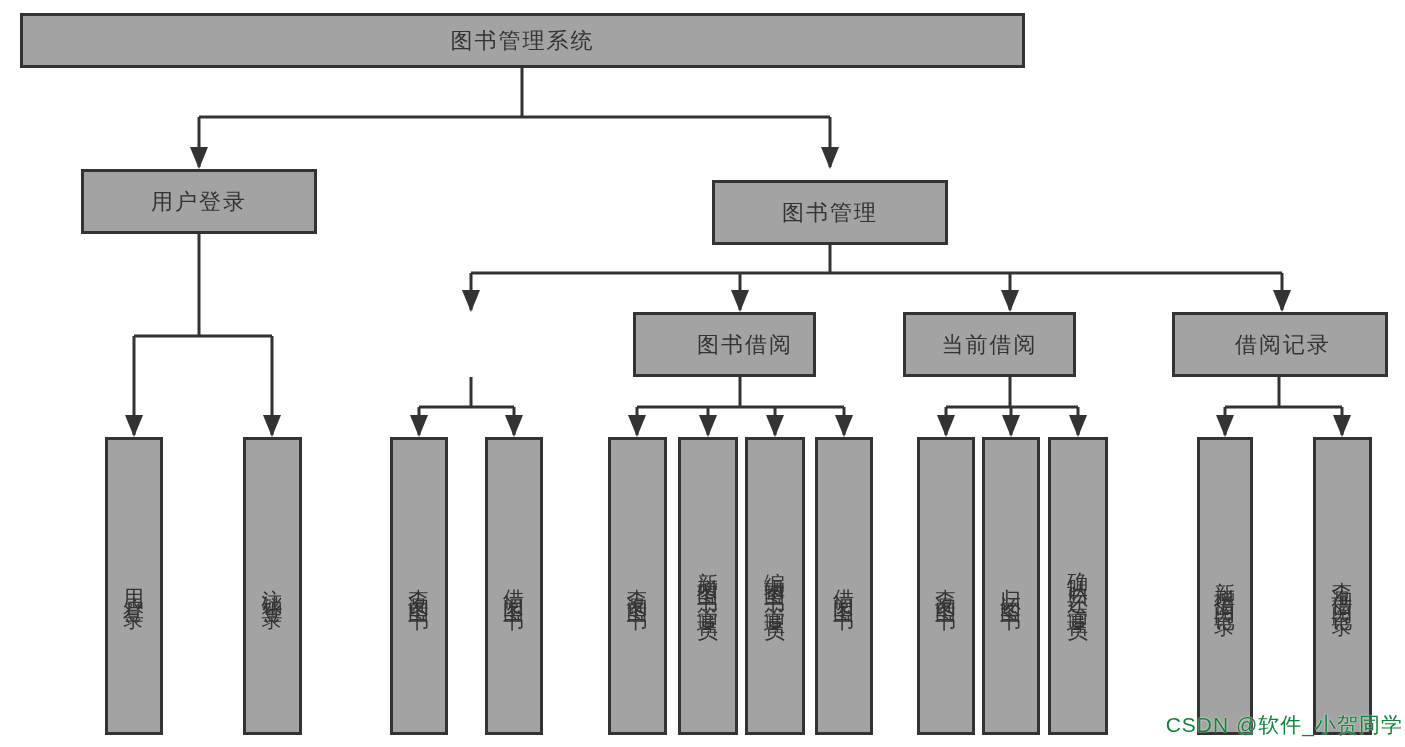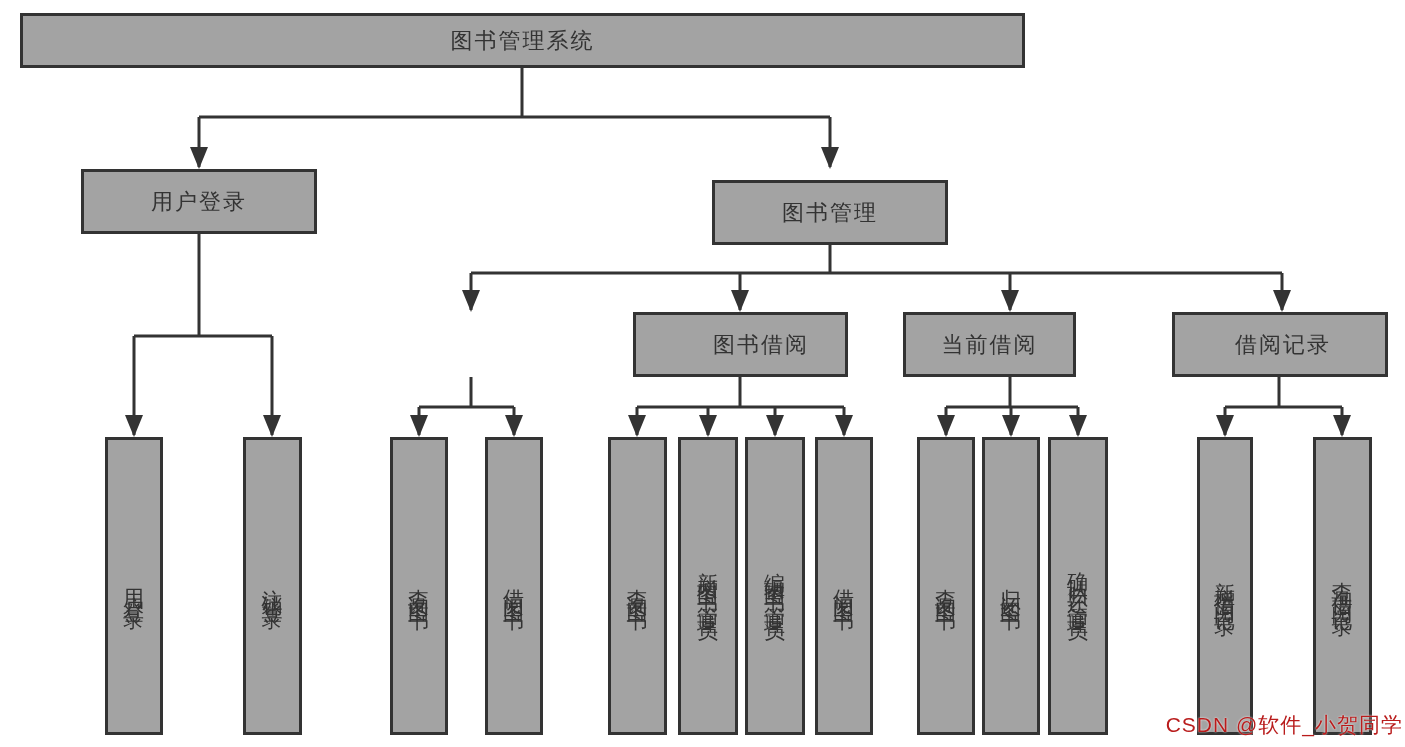--- a/index.html
+++ b/index.html
@@ -39,21 +39,21 @@
     letter-spacing: 7px;
     line-height: 1;
     white-space: normal;
   }
   .watermark {
     position: absolute;
     top: 711px;
     right: 2px;
     z-index: 2;
     font-size: 21px;
-    color: #b91c1c;
+    color: #15803d;
     letter-spacing: 1px;
     text-shadow: 0 0 2px #ffffff;
   }
 </style>
 </head>
 <body>
 
 <div class="stage">
 
   <svg class="connectors" viewBox="0 0 1405 747" xmlns="http://www.w3.org/2000/svg">
@@ -117,21 +117,21 @@
       <polygon points="1216,415 1234,415 1225,437"></polygon>
       <polygon points="1333,415 1351,415 1342,437"></polygon>
     </g>
   </svg>
 
   <div class="box" style="left:20px; top:13px; width:1005px; height:55px;">图书管理系统</div>
 
   <div class="box" style="left:81px; top:169px; width:236px; height:65px;">用户登录</div>
   <div class="box" style="left:712px; top:169px; width:236px; height:65px;margin-top:11px;">图书管理</div>
 
-  <div class="box" style="left:633px; top:312px; width:215px; height:65px;padding-left:41px;">图书借阅</div>
+  <div class="box" style="left:633px; top:312px; width:183px; height:65px;padding-left:41px;">图书借阅</div>
   <div class="box" style="left:903px; top:312px; width:173px; height:65px;">当前借阅</div>
   <div class="box" style="left:1172px; top:312px; width:216px; height:65px;padding-left:6px;">借阅记录</div>
 
   <div class="box vbox" style="left:105px; top:437px; width:58px; height:298px;">用户登录</div>
   <div class="box vbox" style="left:243px; top:437px; width:59px; height:298px;">注销登录</div>
 
   <div class="box vbox" style="left:390px; top:437px; width:58px; height:298px;">查询图书</div>
   <div class="box vbox" style="left:485px; top:437px; width:58px; height:298px;">借阅图书</div>
 
   <div class="box vbox" style="left:608px; top:437px; width:59px; height:298px;">查询图书</div>

